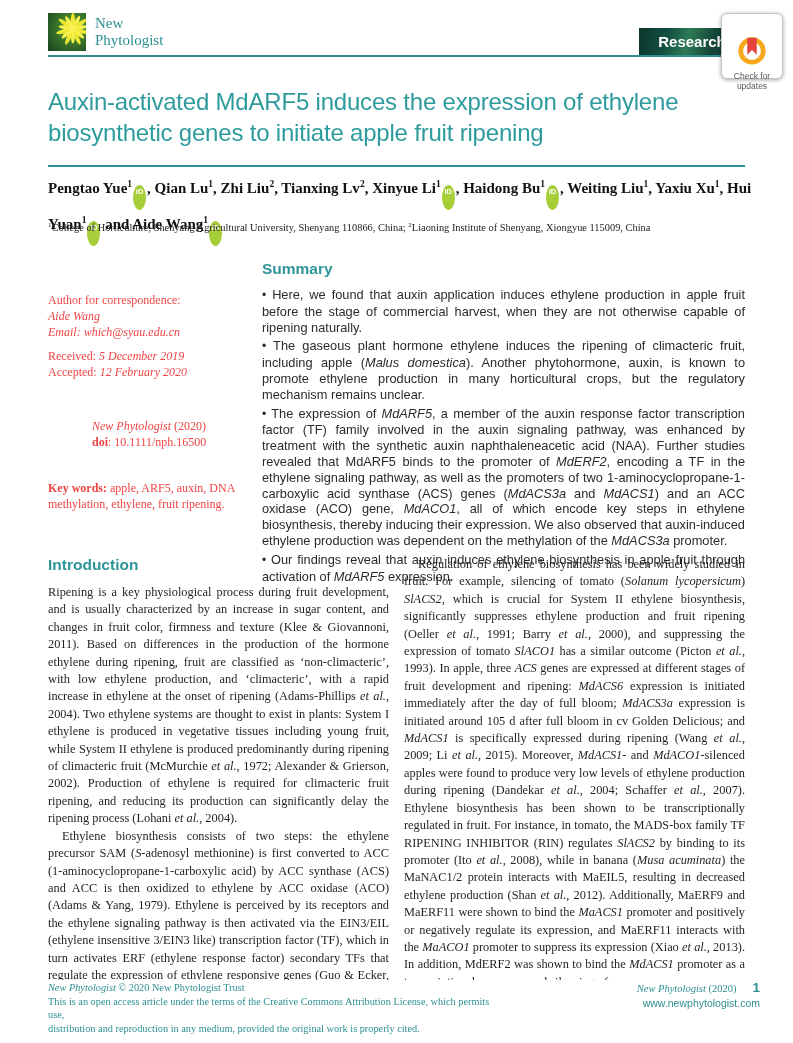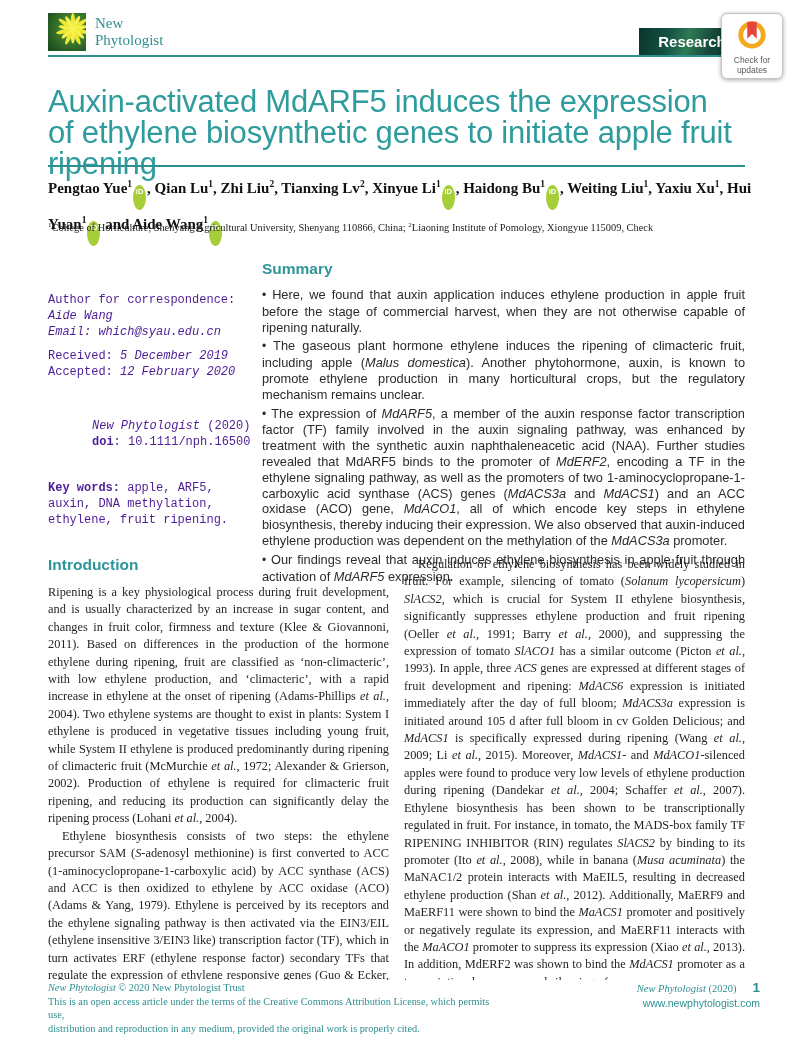--- a/index.html
+++ b/index.html
@@ -12,42 +12,42 @@
   .logo { position:absolute; left:0; top:0; width:38px; height:38px; display:block; }
   .journal-name { position:absolute; left:47px; top:2px; font-family:"Liberation Serif",serif;
                   font-size:15px; line-height:17px; color:#2E8F91; }
   .header-rule { position:absolute; left:0; bottom:0; width:100%; height:2px; background:#2E8F91; }
   .research-banner { position:absolute; right:0; bottom:2px; width:106px; height:27px;
       background:linear-gradient(105deg,#0b352b 0%,#145143 28%,#2e7a55 46%,#16473a 68%,#0c352b 100%);
       color:#fff; font-family:"Liberation Sans",sans-serif; font-weight:bold; font-size:15px;
       line-height:27px; text-align:center; }
   .check-updates { position:absolute; right:-38px; top:0; width:62px; height:66px; background:#fff;
       border:1px solid #c4c4c4; border-radius:6px; box-shadow:0 1px 4px rgba(0,0,0,.35);
-      text-align:center; padding-top:4px; cursor:pointer; }
+      text-align:center; padding-top:20px; cursor:pointer; }
   .check-updates .cu-text { font-family:"Liberation Sans",sans-serif; font-size:8.5px; line-height:10px;
       color:#5a5a5a; margin-top:1px; }
 
   
   .article-title { position:absolute; top:86px; left:48px; width:692px;
-      font-family:"Liberation Sans",sans-serif; font-weight:400; font-size:31px; line-height:31px;
+      font-family:"Liberation Sans",sans-serif; font-weight:400; font-size:24px; line-height:31px;
       color:#2E9B9D; letter-spacing:-0.2px; }
   .authors-rule { position:absolute; top:165px; left:48px; width:697px; height:1.5px; background:#2E8F91; }
   .authors { position:absolute; top:174px; left:48px; width:712px; font-size:15px; font-weight:bold;
       line-height:21px; color:#111; }
   .authors sup { font-size:9.5px; font-weight:bold; }
   .orcid { display:inline-block; width:13px; height:25px; border-radius:50%; background:#A6CE39;
       color:#fff; font-family:"Liberation Sans",sans-serif; font-size:7.5px; font-weight:bold;
       text-align:center; line-height:13px; vertical-align:-1px; margin:0 1px; cursor:pointer; }
   .affiliations { position:absolute; top:221px; left:48px; width:700px; font-size:10.4px; color:#222; }
   .affiliations sup { font-size:7px; }
 
   
   .meta-row { position:absolute; top:260px; left:48px; width:697px; display:flex; }
-  .sidebar { width:214px; padding-top:32px; font-family:Liberation Mono, monospace;
-      font-size:12px; line-height:16px; color:#4c1d95; flex:none; }
+  .sidebar { width:214px; padding-top:32px; font-family:Liberation Serif, serif;
+      font-size:12px; line-height:16px; color:#ef4444; flex:none; }
   .sidebar .group { margin-bottom:8px; }
   .sidebar .group.g2 { margin-bottom:38px; }
   .sidebar .group.g3 { margin-bottom:30px;margin-left:44px; }
   .summary { flex:1; font-family:"Liberation Sans",sans-serif; }
   .section-heading { font-family:"Liberation Sans",sans-serif; font-weight:bold; font-size:15.5px;
       color:#2E9598; margin-bottom:9px; }
   .summary p.bullet { font-size:12.8px; line-height:15.8px; text-align:justify; color:#2b2b2b;
       margin-bottom:3px; }
   .summary p.bullet .dot { font-size:12px; }
 
@@ -120,21 +120,21 @@
       </div>
     </div>
   </div>
 
   <h1 class="article-title">Auxin-activated MdARF5 induces the expression of ethylene biosynthetic genes to initiate apple fruit ripening</h1>
 
   <div class="authors-rule"></div>
 
   <div class="authors" id="authors"><span><span>Pengtao Yue</span><sup>1</sup></span><span class="orcid">iD</span>, <span><span>Qian Lu</span><sup>1</sup></span>, <span><span>Zhi Liu</span><sup>2</sup></span>, <span><span>Tianxing Lv</span><sup>2</sup></span>, <span><span>Xinyue Li</span><sup>1</sup></span><span class="orcid">iD</span>, <span><span>Haidong Bu</span><sup>1</sup></span><span class="orcid">iD</span>, <span><span>Weiting Liu</span><sup>1</sup></span>, <span><span>Yaxiu Xu</span><sup>1</sup></span>, <span><span>Hui Yuan</span><sup>1</sup></span><span class="orcid">iD</span> <span>and <span>Aide Wang</span><sup>1</sup></span><span class="orcid">iD</span></div>
 
-  <div class="affiliations" id="affiliations"><sup>1</sup><span>College of Horticulture, Shenyang Agricultural University, Shenyang 110866, China; </span><sup>2</sup><span>Liaoning Institute of Pomology, Xiongyue 115009, Check</span></div>
+  <div class="affiliations" id="affiliations"><sup>1</sup><span>College of Horticulture, Shenyang Agricultural University, Shenyang 110866, China; </span><sup>2</sup><span>Liaoning Institute of Shenyang, Xiongyue 115009, China</span></div>
 
   <div class="meta-row">
     <div class="sidebar" id="sidebar">
         <div class="group g1">
           <div>Author for correspondence:</div>
           <div><i>Aide Wang</i></div>
           <div><i>Email: which@syau.edu.cn</i></div>
         </div>
         <div class="group g2">
           <div>Received: <i>5 December 2019</i></div>

